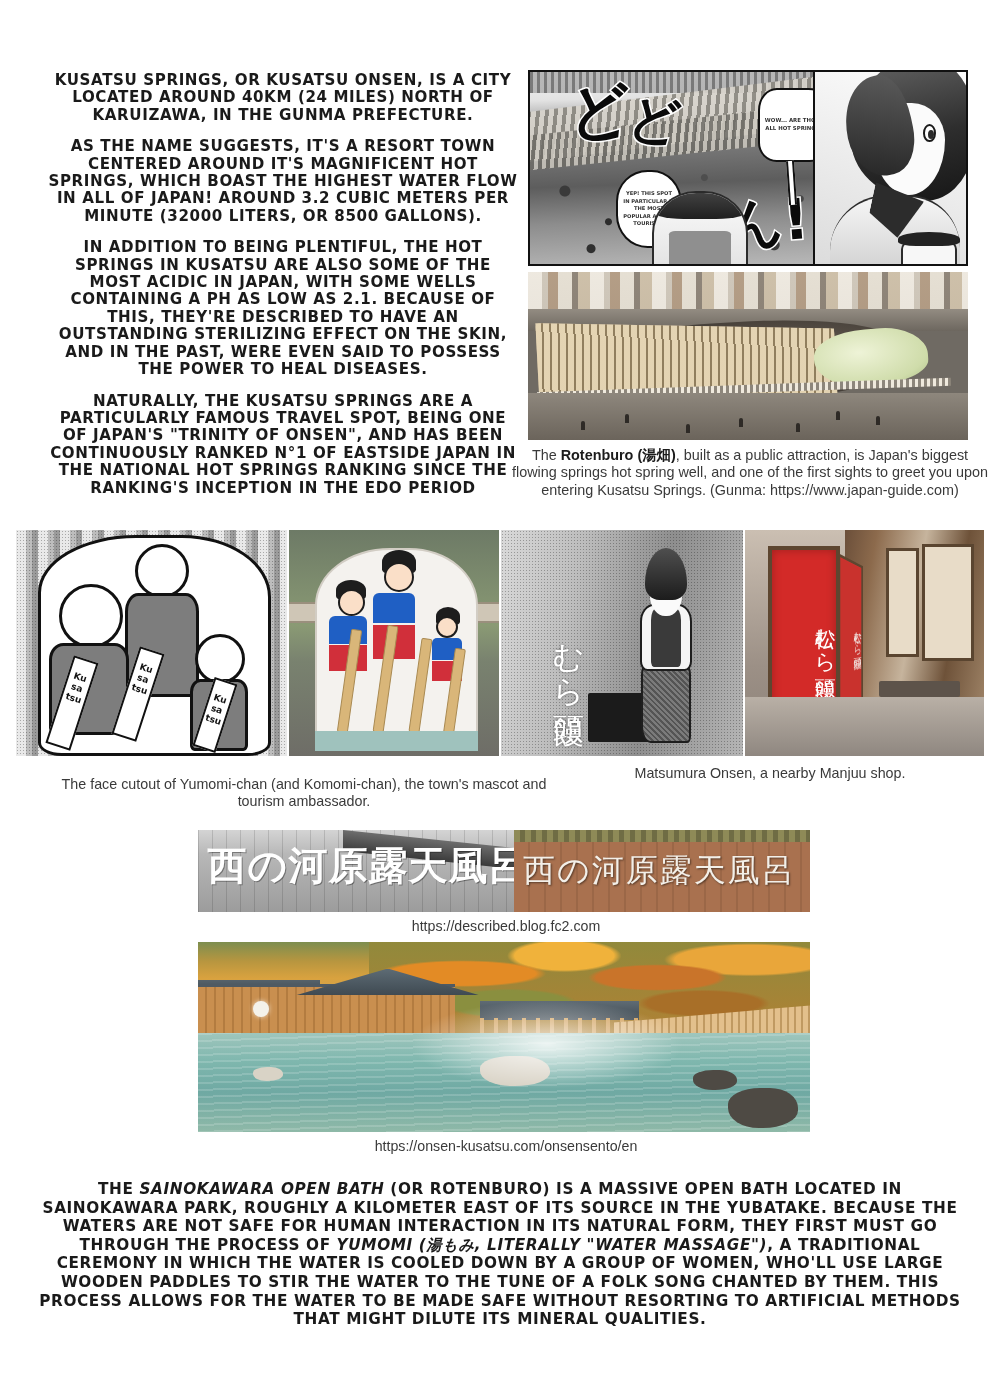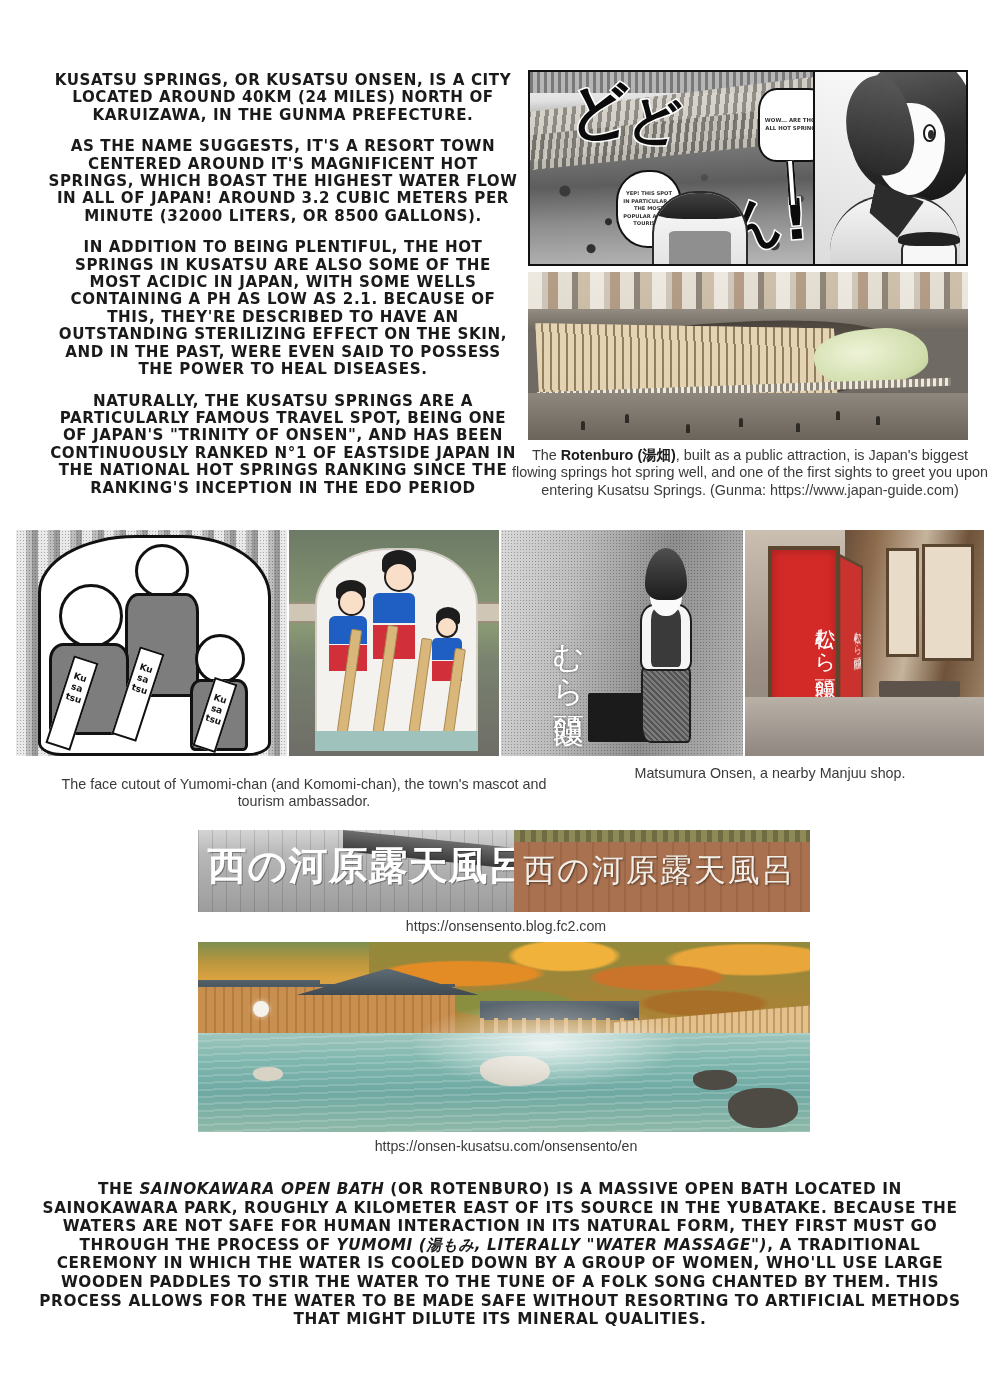--- a/index.html
+++ b/index.html
@@ -685,21 +685,21 @@
     <div class="roofline"></div>
     <div class="sign-text-w">西の河原露天風呂</div>
   </div>
   <div id="sign-photo">
     <div class="plank"></div>
     <div class="moss"></div>
     <div class="sign-text-p">西の河原露天風呂</div>
   </div>
 </div>
 
-<div id="sign-url">https://onsensento.blog.fc2.com</div>
+<div id="sign-url">https://described.blog.fc2.com</div>
 
 <div id="onsen-photo">
   <div class="on-sky"></div>
   <div class="on-foliage"></div>
   <div class="on-roof2"></div>
   <div class="on-wall"></div>
   <div class="on-roof"></div>
   <div class="on-lamp"></div>
   <div class="on-pavilion"></div>
   <div class="on-posts"></div>

